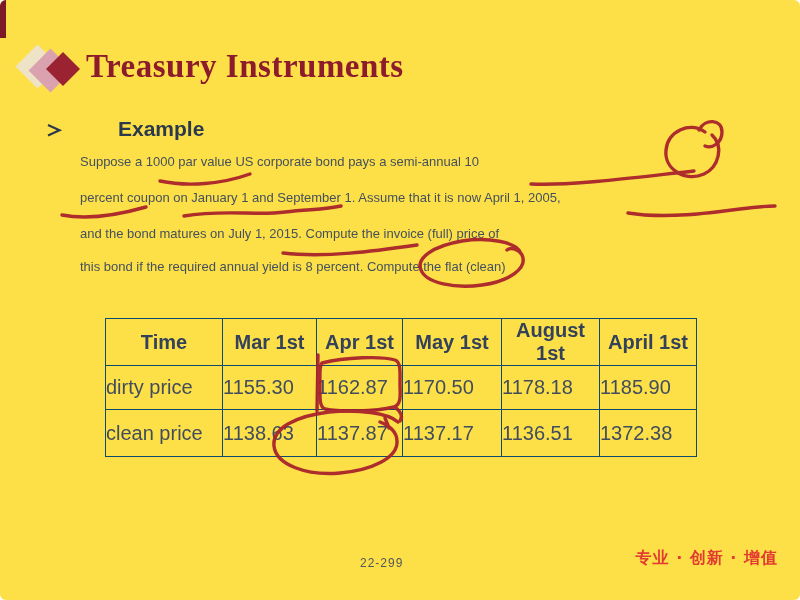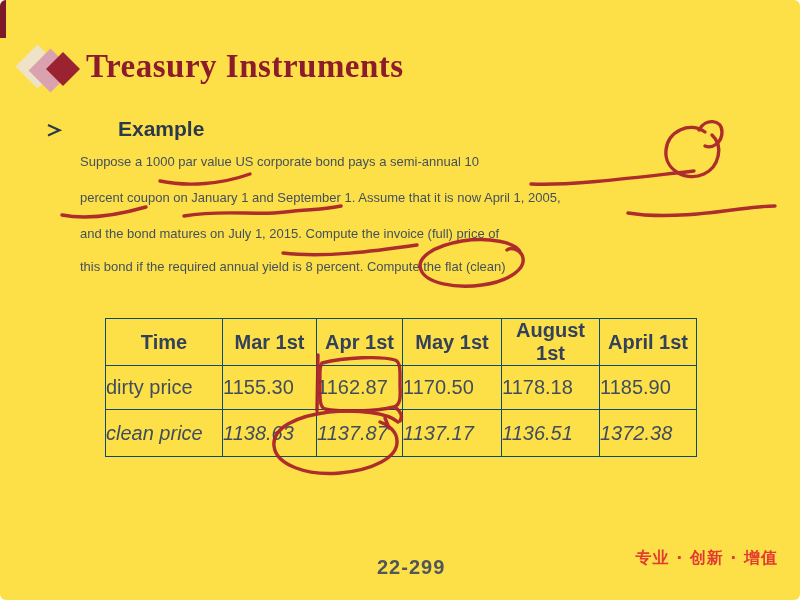--- a/index.html
+++ b/index.html
@@ -37,25 +37,25 @@
     position:absolute;left:105px;top:318px;
     border-collapse:collapse;table-layout:fixed;
     font-family:"Liberation Sans",sans-serif;
   }
   .price-table td,.price-table th{
     border:1px solid #0c4a6e;vertical-align:middle;
     padding:0;overflow:hidden;
   }
   .price-table th{font-size:20px;font-weight:700;color:#33415a;height:43px;}
   .price-table td{font-size:20px;font-weight:400;color:#414d5e;height:43px;}
-  .price-table tr.row-last td{height:46px;font-style:italic;}
+  .price-table tr.row-last td{height:46px;}
   .annotation-layer{position:absolute;left:0;top:0;width:800px;height:600px;pointer-events:none;}
   .footer-page{
-    position:absolute;left:377px;top:556px;
-    font-size:20px;color:#515659;letter-spacing:1px;white-space:nowrap;font-weight:bold;
+    position:absolute;left:360px;top:556px;
+    font-size:12px;color:#515659;letter-spacing:1px;white-space:nowrap;
   }
   .footer-brand{
     position:absolute;right:22px;top:548px;
     font-family:"DejaVu Sans",sans-serif;font-size:16px;font-weight:700;
     color:#e23b31;letter-spacing:1px;white-space:nowrap;
   }
 </style>
 </head>
 <body>
 

